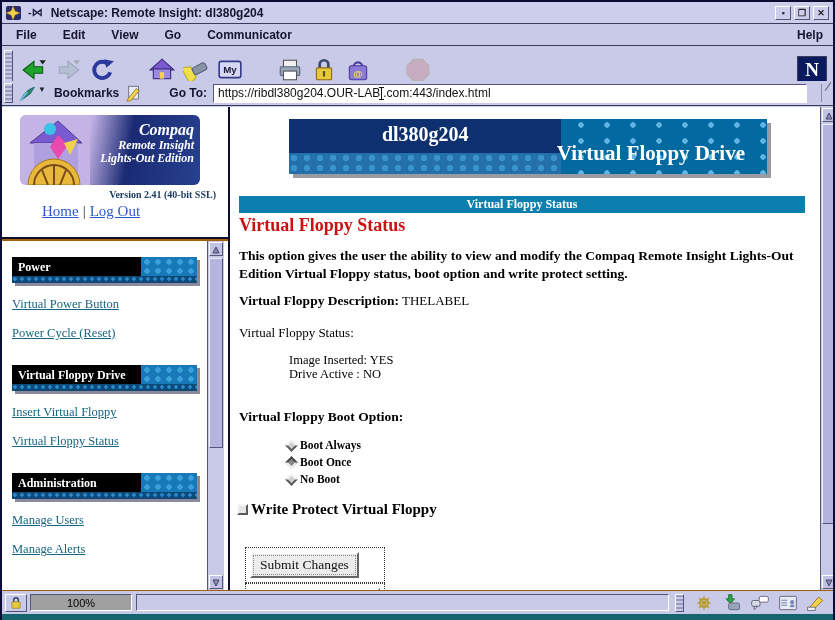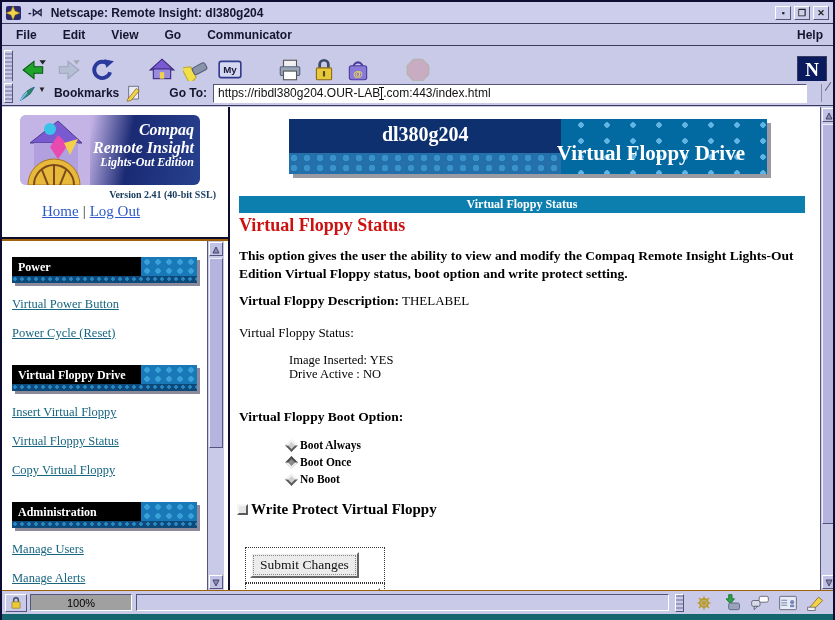--- a/index.html
+++ b/index.html
@@ -53,21 +53,21 @@
   .side-top{position:absolute;left:0;top:0;width:100%;height:132px;border-bottom:2px solid #0d0d2e;background:#fff;}
   .side-nav{position:absolute;left:0;top:134px;width:100%;height:349px;background:#fff;overflow:hidden;}
   .mainframe{position:absolute;left:230px;top:0;width:605px;height:100%;background:#fff;overflow:hidden;}
   
   .logo{position:absolute;left:18px;top:8px;width:180px;height:70px;border-radius:6px;overflow:hidden;
     background:linear-gradient(100deg,#c0b0e4 0 38%,#1a2a74 60%,#27418e 100%);}
   .logo svg{position:absolute;left:0;top:0;}
   .logo-text{position:absolute;right:6px;top:6px;text-align:right;color:#fff;
     font-family:"Liberation Serif",serif;font-style:italic;line-height:1.1;}
   .logo-brand{font-size:16px;font-weight:bold;}
-  .logo-l1{font-size:16px;font-weight:bold;}
+  .logo-l1{font-size:12px;font-weight:bold;}
   .logo-l2{font-size:12px;font-weight:bold;}
   .version{position:absolute;right:12px;top:82px;font-family:"Liberation Serif",serif;
     font-size:10px;font-weight:bold;color:#173a5e;}
   .homerow{position:absolute;left:40px;top:96px;font-family:"Liberation Serif",serif;font-size:15px;}
   .homerow a{color:#2d59c8;text-decoration:underline;}
   .homerow .sep{color:#333;margin:0 4px;}
   
   .navinner{position:absolute;left:0;top:0;width:205px;height:100%;}
   .sec-header{position:relative;margin:16px 10px 0 10px;height:26px;
     background:linear-gradient(90deg,#000 0 70%,#1878b8 70%);
@@ -309,21 +309,20 @@
             </div>
           <a class="nav-link">Virtual Power Button</a>
           <a class="nav-link">Power Cycle (Reset)</a>
 
           <div class="sec-header" style="margin-top:24px">
               <span class="dots"></span>
               <span class="sec-title">Virtual Floppy Drive</span>
             </div>
           <a class="nav-link">Insert Virtual Floppy</a>
           <a class="nav-link">Virtual Floppy Status</a>
-          <a class="nav-link">Copy Virtual Floppy</a>
 
           <div class="sec-header" style="margin-top:24px">
               <span class="dots"></span>
               <span class="sec-title">Administration</span>
             </div>
           <a class="nav-link">Manage Users</a>
           <a class="nav-link">Manage Alerts</a>
 
         </div>
         <div class="vscroll" style="right:4px;">

